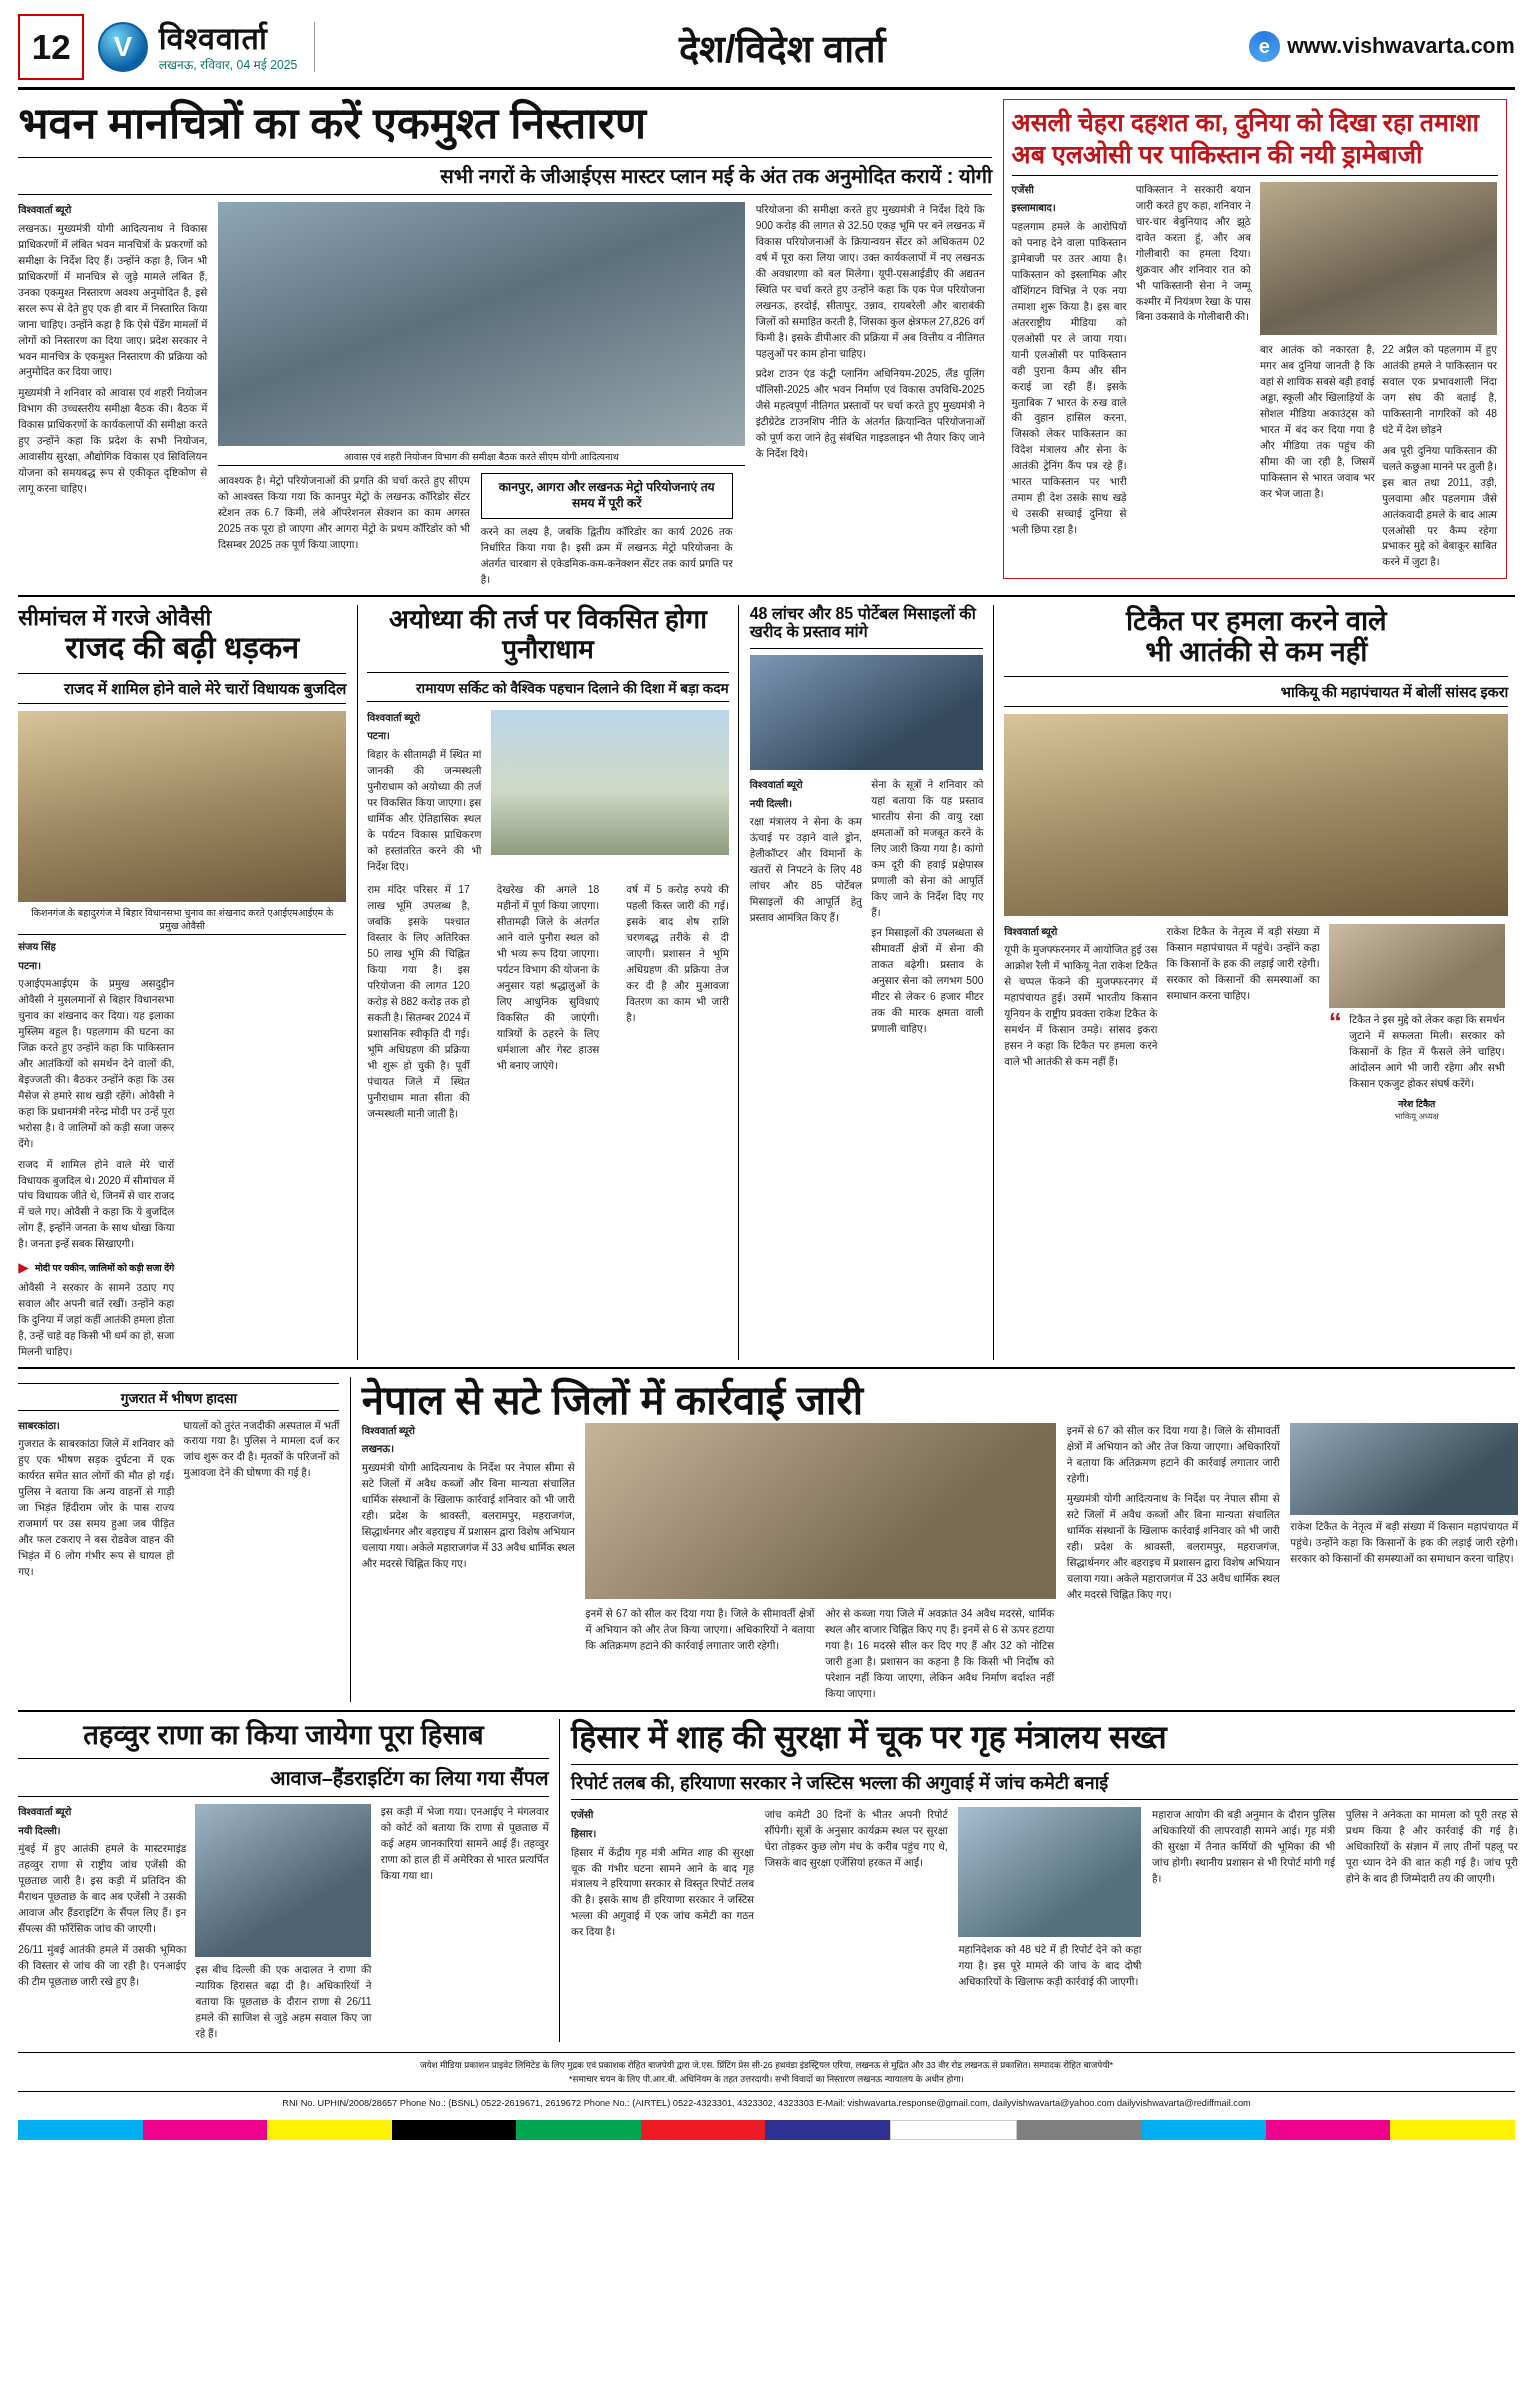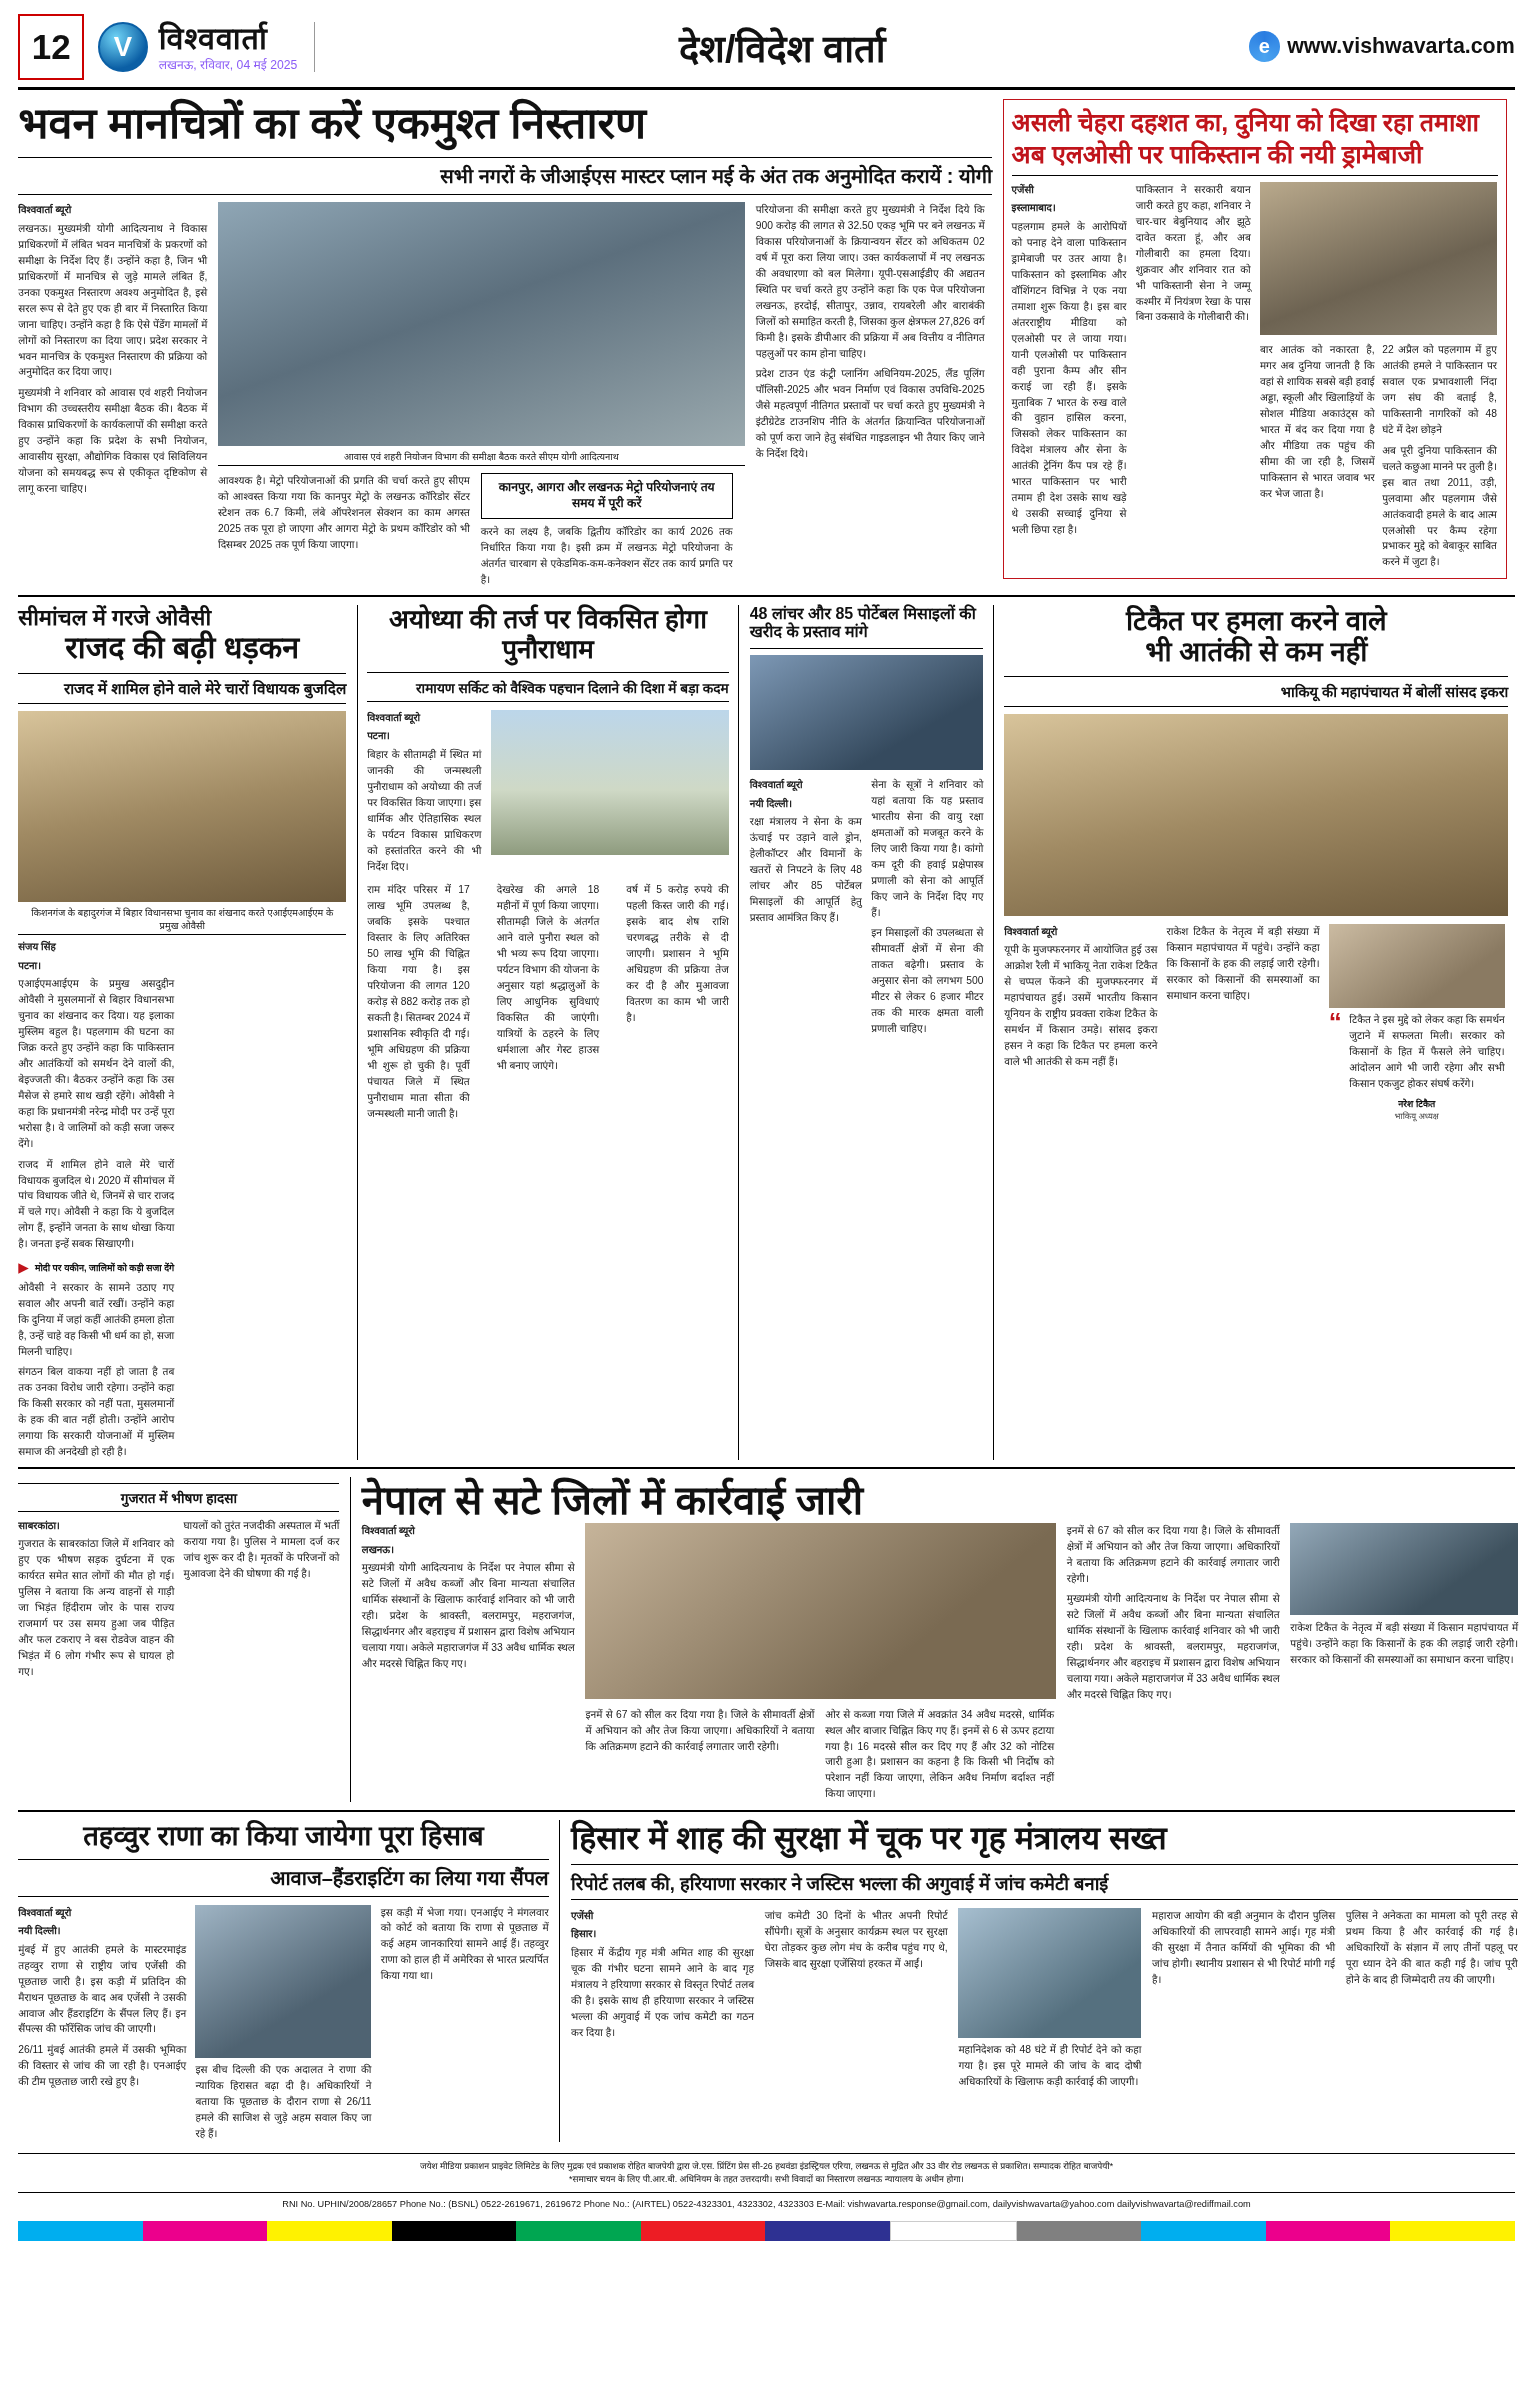--- a/index.html
+++ b/index.html
@@ -36,21 +36,21 @@
   .logo-wrap { display:flex; align-items:center; gap:10.7px; border-right:1.5px solid #999; padding-right:17px; }
   .logo-mark {
     width: 50px; height: 50px; border-radius: 50%;
     background: radial-gradient(circle at 35% 30%, #6fd3f5, #0b5fa5 70%);
     border: 2.3px solid #0b5fa5;
     display:flex; align-items:center; justify-content:center;
     color:#fff; font-size:27.5px; font-weight:bold;
   }
   .brand-text { line-height: 1.05; }
   .brand-name { font-size: 30.5px; font-weight: bold; letter-spacing: 0.8px; color:#111; }
-  .brand-sub { font-size: 12.2px; color:#8b5cf6; margin-top:4.6px; }
+  .brand-sub { font-size: 12.2px; color:#0f766e; margin-top:4.6px; }
   .mast-center { flex: 1; text-align:center; }
   .mast-center .section-title { font-size: 38px; font-weight: bold; color:#111; }
   .mast-right { display:flex; align-items:center; gap:7.6px; }
   .e-icon {
     width: 30.5px; height: 30.5px; border-radius: 50%;
     background: conic-gradient(#2a7de1, #4aa3f0, #2a7de1);
     color:#fff; font-size:20px; font-weight:bold;
     display:flex; align-items:center; justify-content:center;
   }
   .site-url { font-size: 21.4px; font-weight: bold; color:#111; }
@@ -242,21 +242,20 @@
           <div class="byline">पटना।</div>
           <div class="body-text">एआईएमआईएम के प्रमुख असदुद्दीन ओवैसी ने मुसलमानों से बिहार विधानसभा चुनाव का शंखनाद कर दिया। यह इलाका मुस्लिम बहुल है। पहलगाम की घटना का जिक्र करते हुए उन्होंने कहा कि पाकिस्तान और आतंकियों को समर्थन देने वालों की, बेइज्जती की। बैठकर उन्होंने कहा कि उस मैसेज से हमारे साथ खड़ी रहेंगे। ओवैसी ने कहा कि प्रधानमंत्री नरेन्द्र मोदी पर उन्हें पूरा भरोसा है। वे जालिमों को कड़ी सजा जरूर देंगे।</div>
           <div class="body-text mt6">राजद में शामिल होने वाले मेरे चारों विधायक बुजदिल थे। 2020 में सीमांचल में पांच विधायक जीते थे, जिनमें से चार राजद में चले गए। ओवैसी ने कहा कि ये बुजदिल लोग हैं, इन्होंने जनता के साथ धोखा किया है। जनता इन्हें सबक सिखाएगी।</div>
         </div>
         <div style="width:156px;">
           <div class="arrow-note mb6">
             <span class="tri">▶</span>
             <span class="tag-line">मोदी पर यकीन, जालिमों को कड़ी सजा देंगे</span>
           </div>
           <div class="body-text">ओवैसी ने सरकार के सामने उठाए गए सवाल और अपनी बातें रखीं। उन्होंने कहा कि दुनिया में जहां कहीं आतंकी हमला होता है, उन्हें चाहे वह किसी भी धर्म का हो, सजा मिलनी चाहिए।</div>
-          <div class="body-text mt6">संगठन बिल वाकया नहीं हो जाता है तब तक उनका विरोध जारी रहेगा। उन्होंने कहा कि किसी सरकार को नहीं पता, मुसलमानों के हक की बात नहीं होती। उन्होंने आरोप लगाया कि सरकारी योजनाओं में मुस्लिम समाज की अनदेखी हो रही है।</div>
         </div>
       </div>
     </div>
 
     <div style="width:382px; border-left:0.8px solid #000; border-right:0.8px solid #000; padding:0 9.2px;">
       <div class="headline" style="font-size:26px; text-align:center;">अयोध्या की तर्ज पर विकसित होगा पुनौराधाम</div>
       <div class="subhead" style="font-size:13.7px;">रामायण सर्किट को वैश्विक पहचान दिलाने की दिशा में बड़ा कदम</div>
       <div class="cols" style="gap:9.2px;">
         <div style="width:115px;">
           <div class="byline">विश्ववार्ता ब्यूरो</div>

